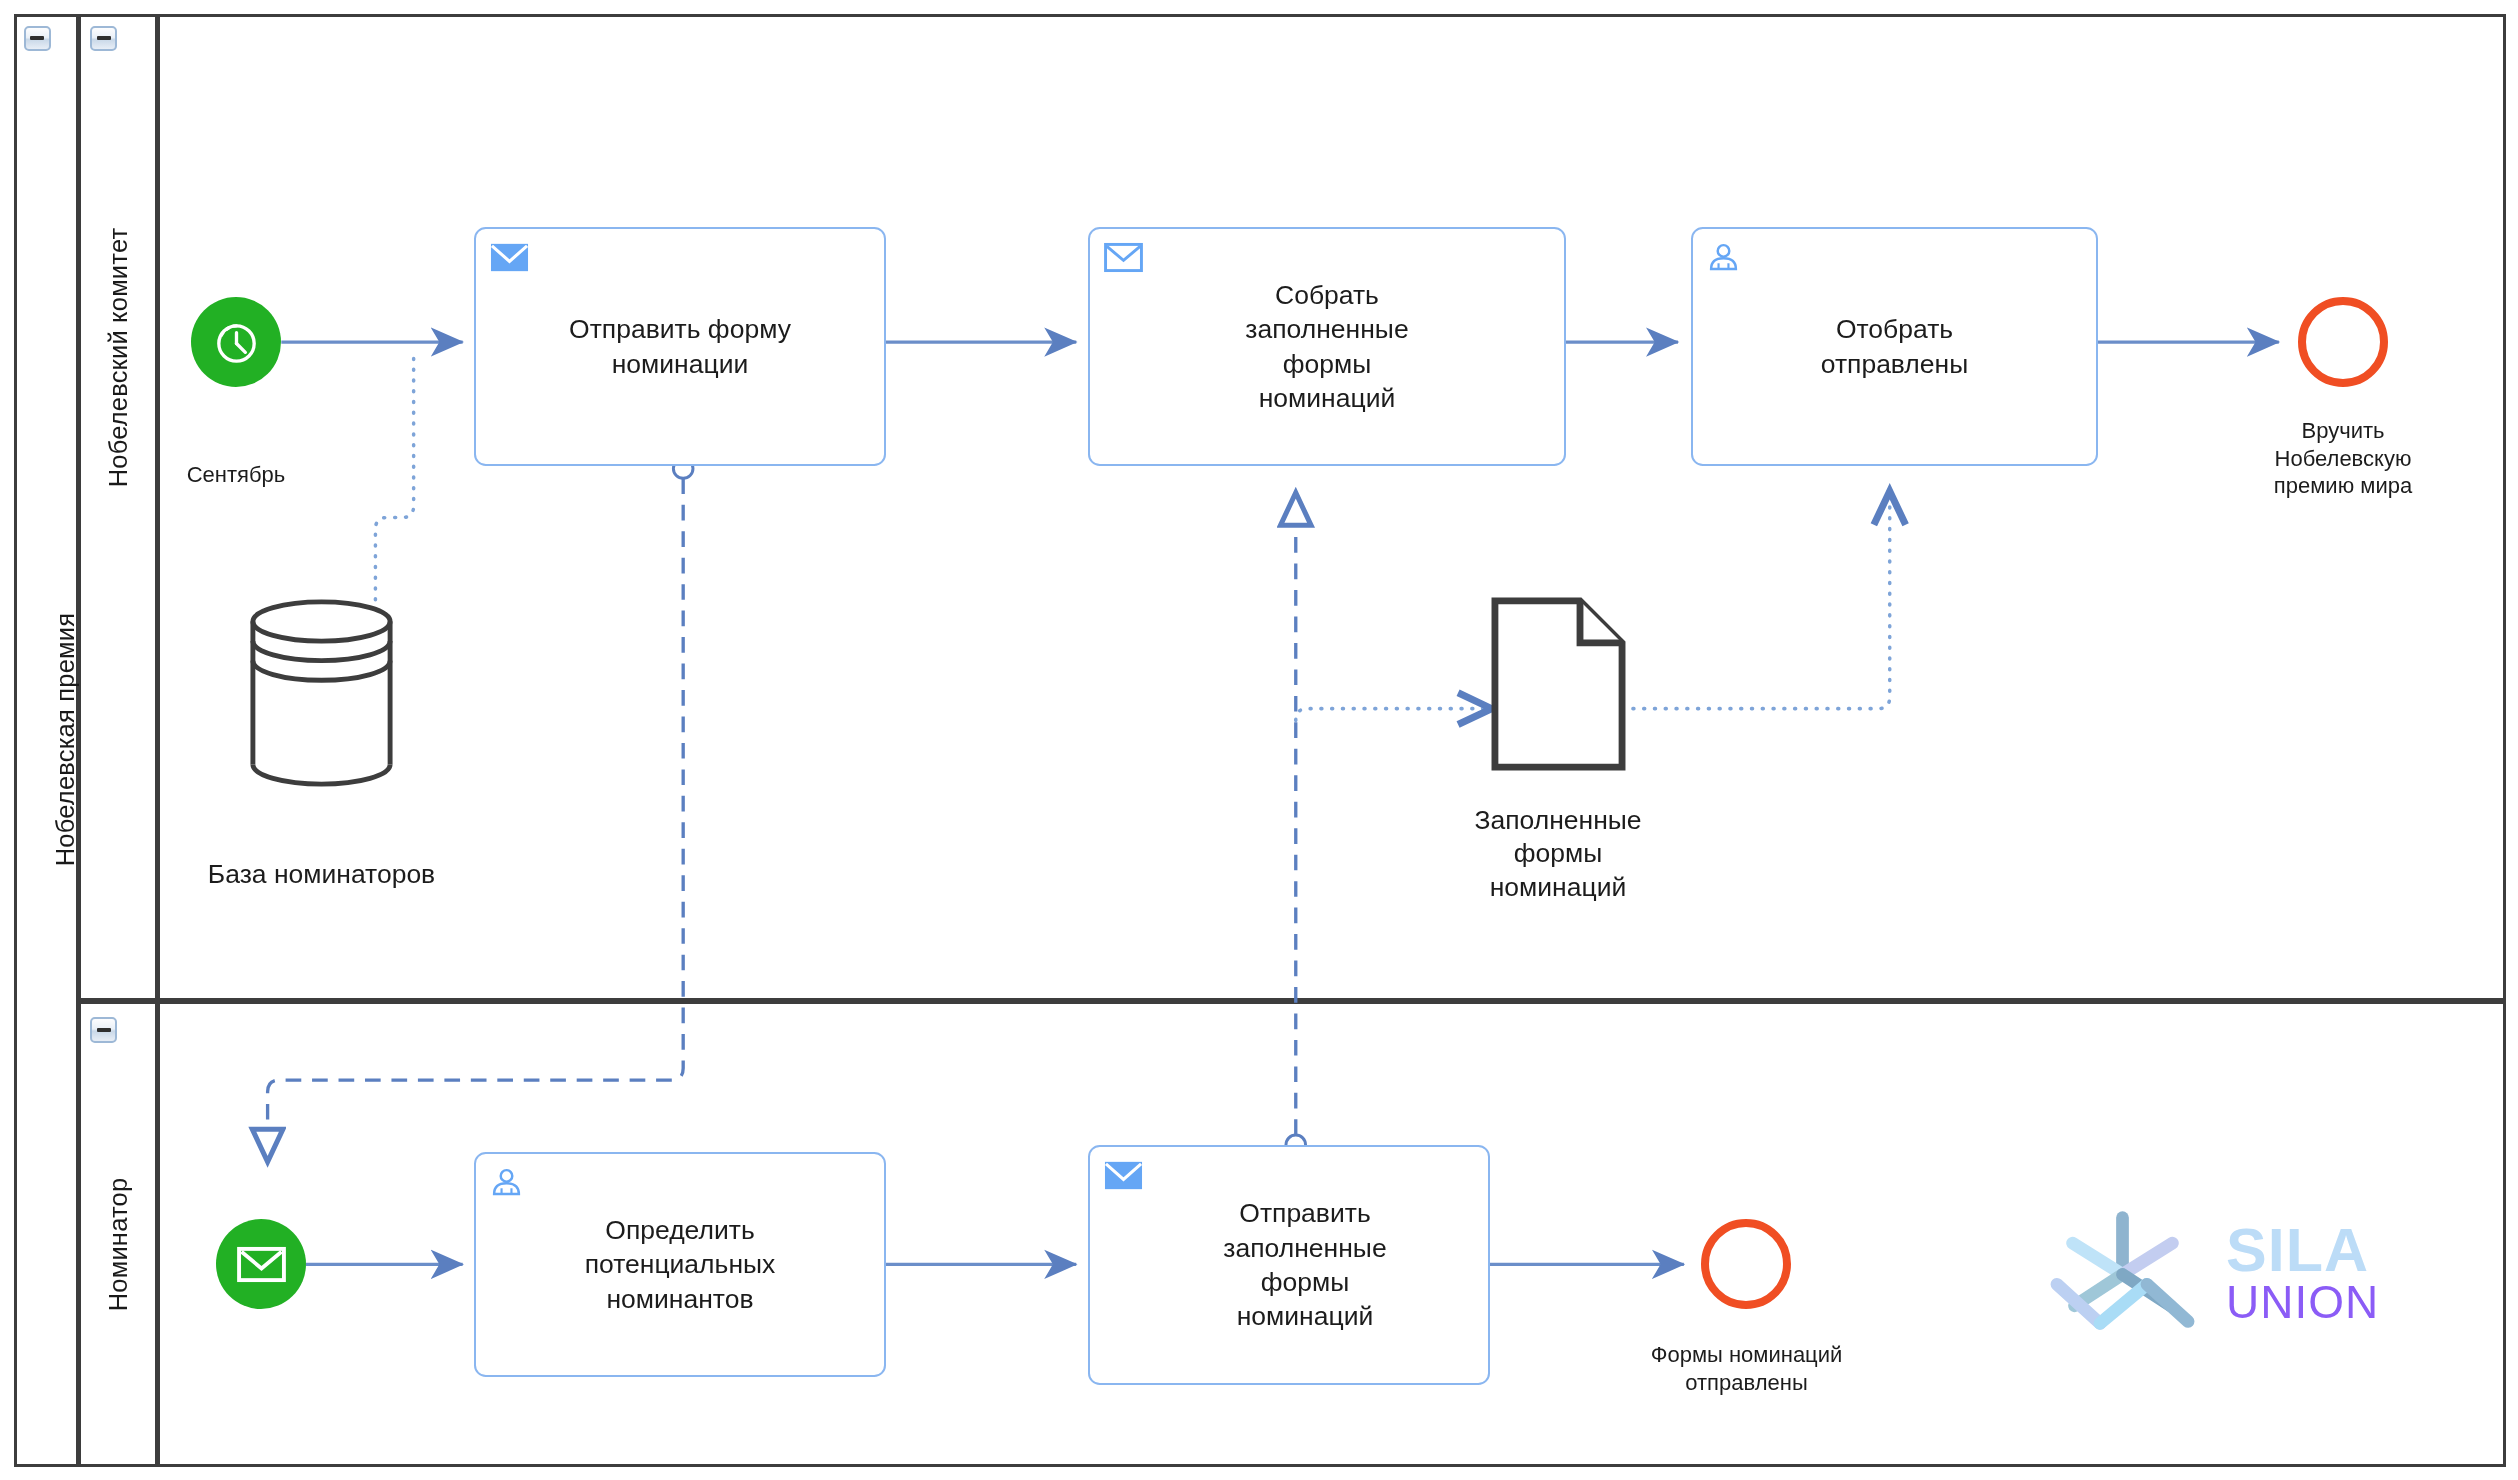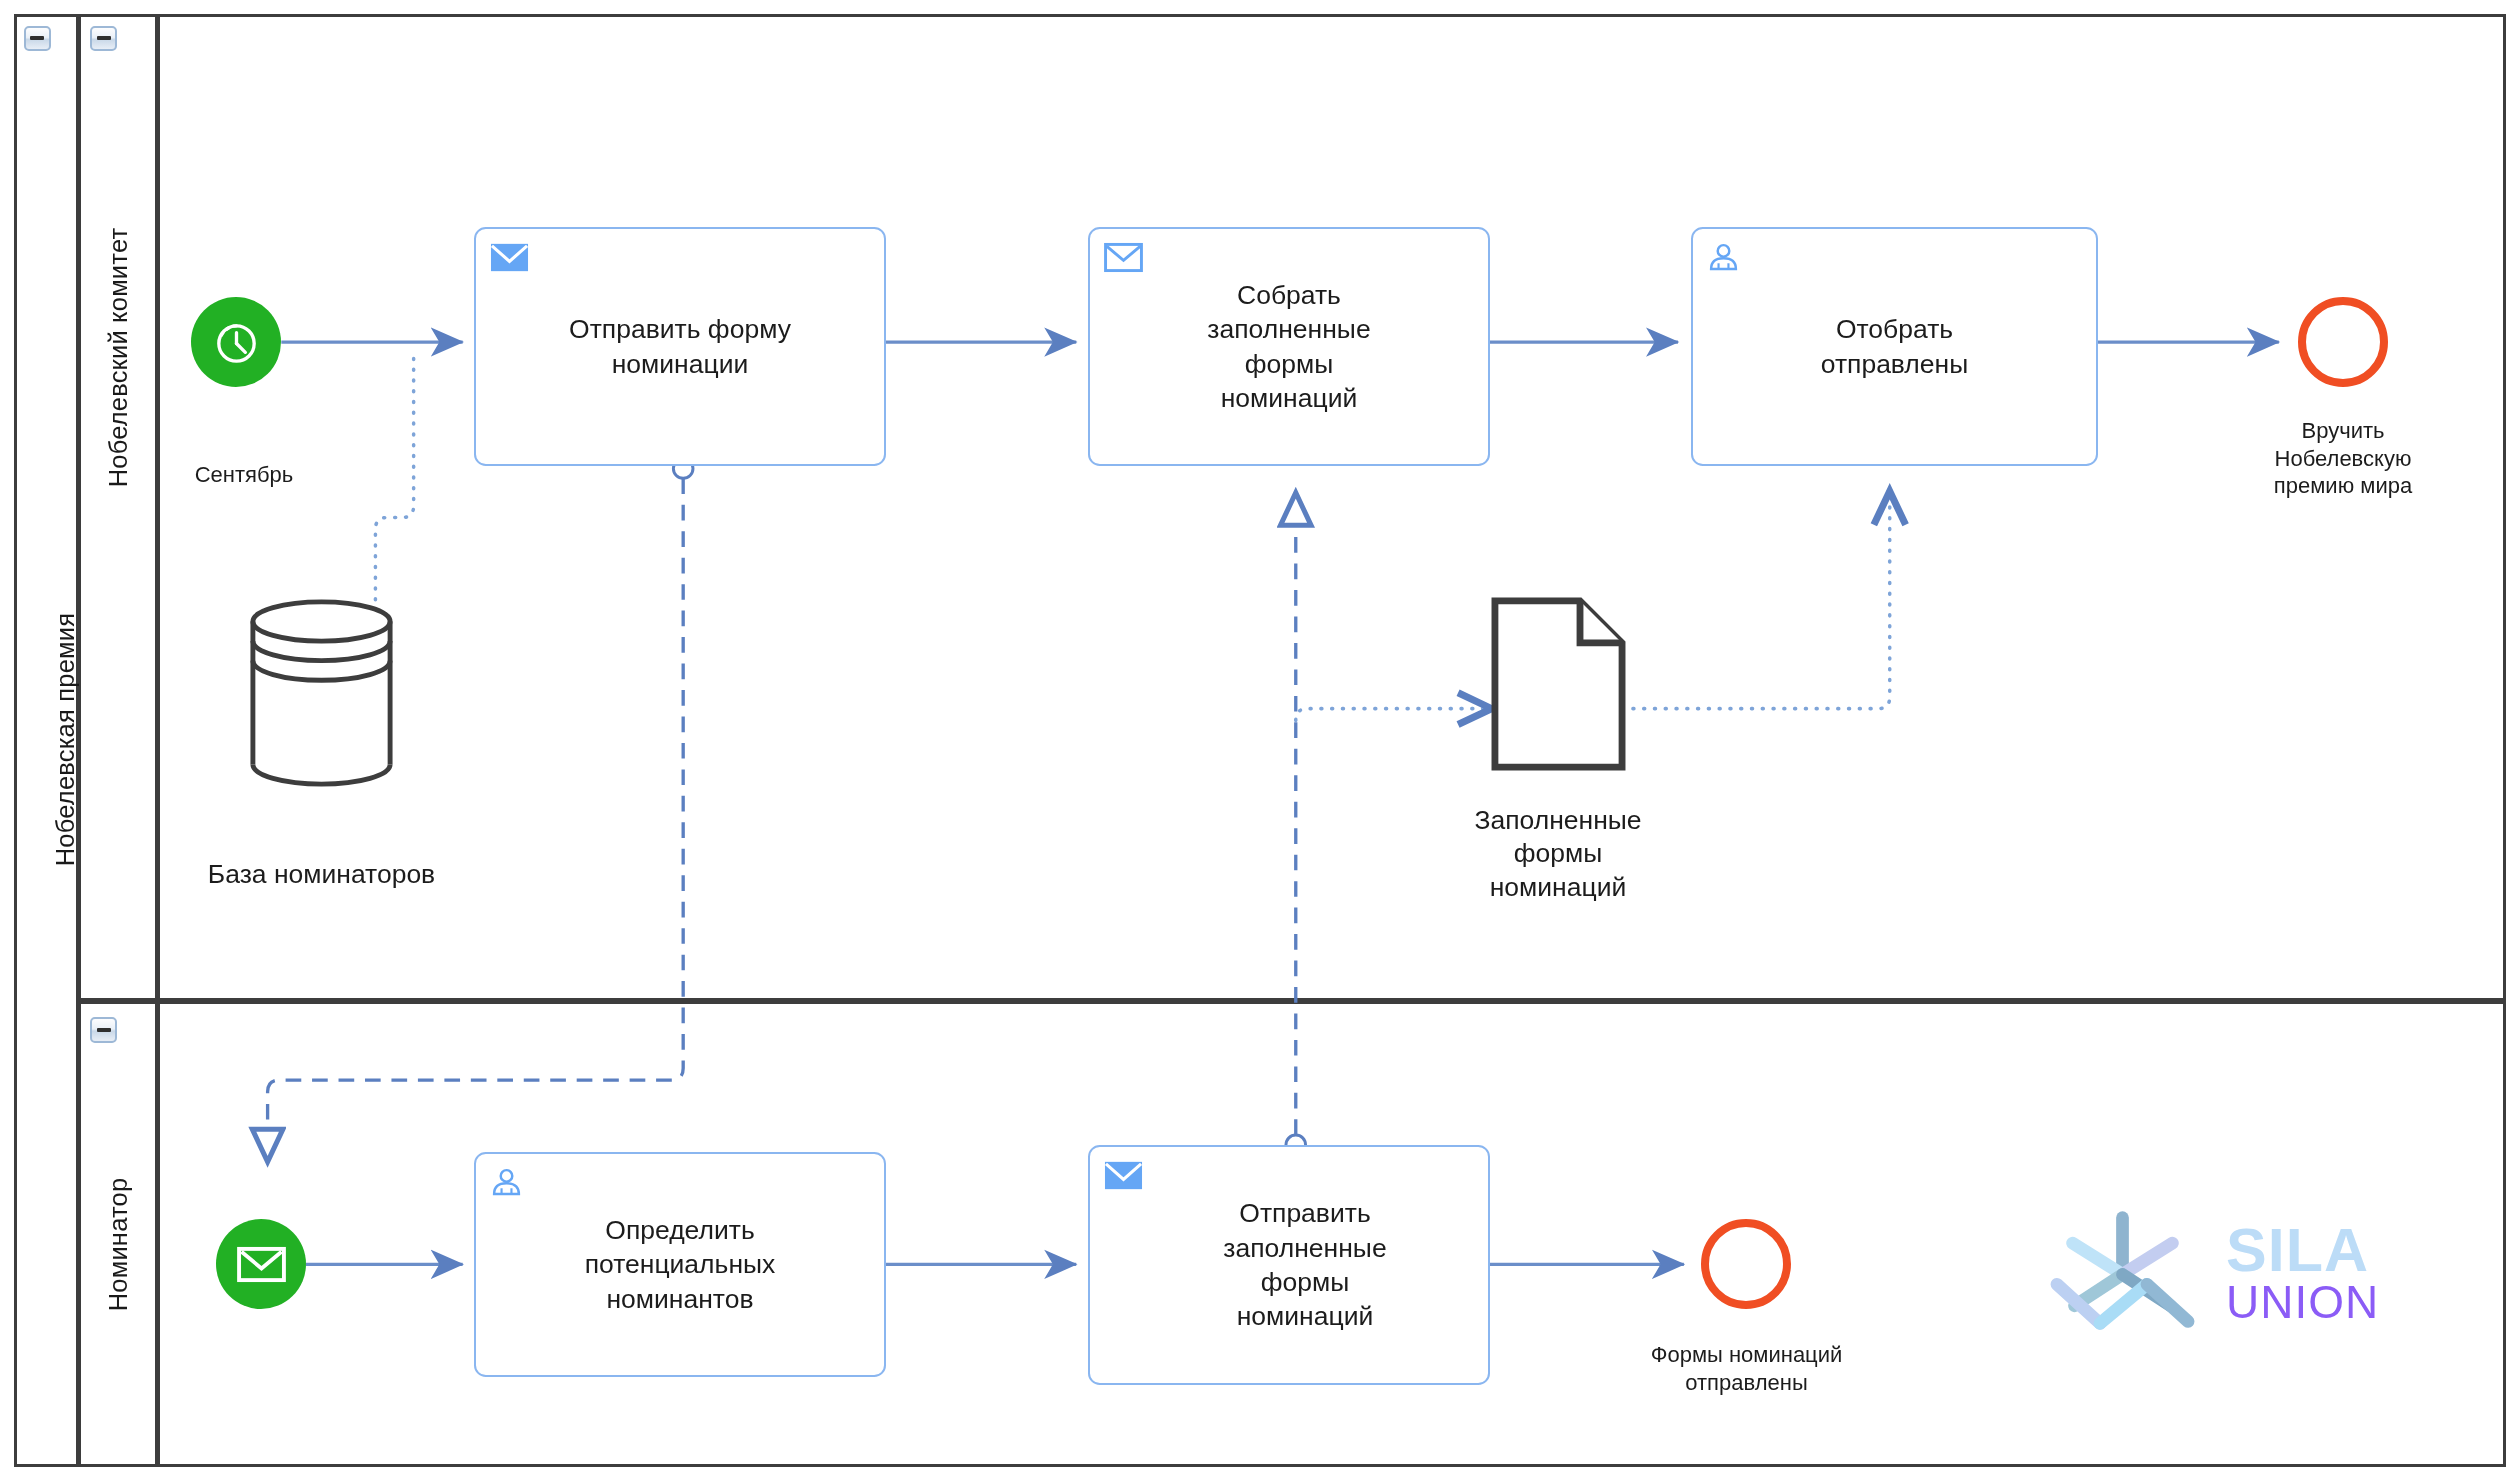--- a/index.html
+++ b/index.html
@@ -229,32 +229,32 @@
   </svg>
 
   <div class="start-event" style="left:191px; top:297px;">
     <svg width="55" height="55" viewBox="0 0 56 56">
       <circle cx="28" cy="29" r="18" fill="none" stroke="#ffffff" stroke-width="3.4"></circle>
       <path d="M28 11 A18 18 0 0 0 12 22" fill="none" stroke="#ffffff" stroke-width="3.4" stroke-dasharray="3 5" stroke-linecap="round"></path>
       <line x1="28" y1="29" x2="28" y2="18" stroke="#ffffff" stroke-width="3.4" stroke-linecap="round"></line>
       <line x1="28" y1="29" x2="37" y2="38" stroke="#ffffff" stroke-width="3.4" stroke-linecap="round"></line>
     </svg>
   </div>
-  <div class="event-label" style="left:136px; top:461px; width:216px;">Сентябрь</div>
+  <div class="event-label" style="left:128px; top:461px; width:216px;">Сентябрь</div>
 
   <div class="task" style="left:474px; top:227px; width:412px; height:239px;">
     <svg class="task-icon" viewBox="0 0 40 32">
       <rect x="1" y="2" width="38" height="28" fill="#65a6f5"></rect>
       <path d="M2 4 L20 20 L38 4" fill="none" stroke="#ffffff" stroke-width="3.2"></path>
     </svg>
     <div class="task-label">Отправить форму
 номинации</div>
   </div>
 
-  <div class="task" style="left:1088px; top:227px; width:402px; height:239px;">
+  <div class="task" style="left:1088px; top:227px; width:478px; height:239px;">
     <svg class="task-icon" viewBox="0 0 40 32">
       <rect x="1.6" y="2.6" width="36.8" height="26.8" fill="#ffffff" stroke="#65a6f5" stroke-width="3"></rect>
       <path d="M3 4.5 L20 19 L37 4.5" fill="none" stroke="#65a6f5" stroke-width="3"></path>
     </svg>
     <div class="task-label">Собрать
 заполненные
 формы
 номинаций</div>
   </div>
 

